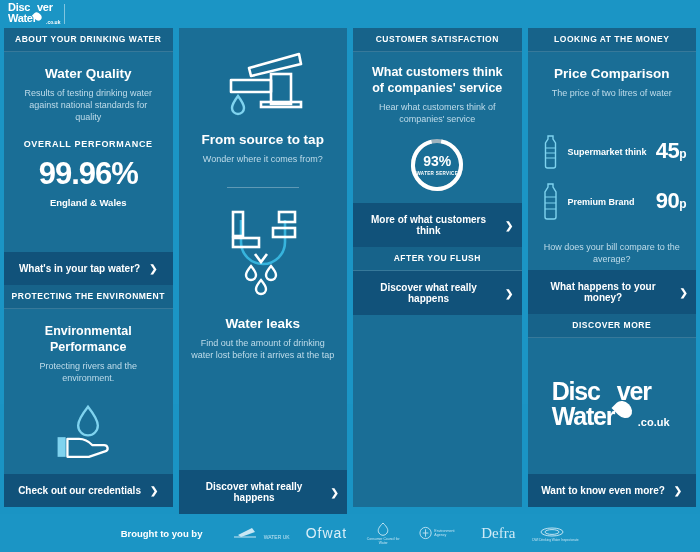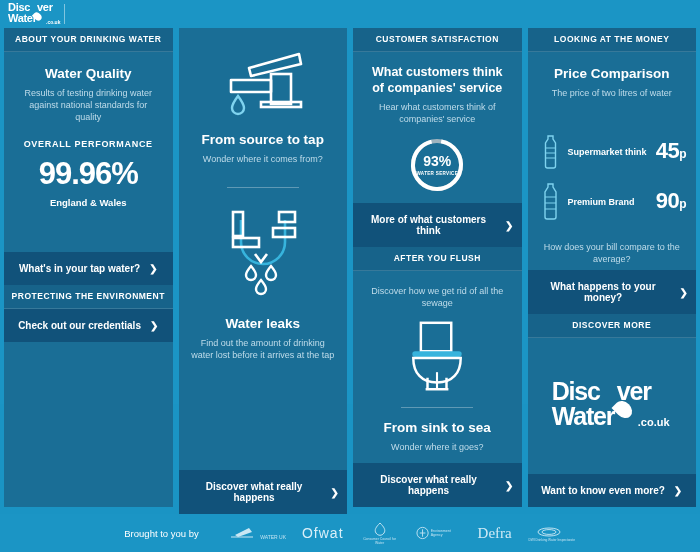--- a/index.html
+++ b/index.html
@@ -187,21 +187,21 @@
     font-size: 11px; font-weight: bold;
   }
 
   
   .footer {
     height: 38px; display: flex; align-items: center;
     justify-content: center; gap: 16px;
     background: #1b95c5;
   }
   .footer .bt {
-    color: #ffffff; font-size: 9.5px; font-weight: normal;
+    color: #ffffff; font-size: 9.5px; font-weight: bold;
     margin-right: 10px;
   }
   .plogo {
     color: #cfeaf6; font-size: 5px; text-align: center;
     line-height: 6px; opacity: .92;
   }
   .ico { display: block; }
 </style>
 </head>
 <body>
@@ -232,20 +232,29 @@
           <div class="small-bold" style="margin-top:6px">England &amp; Wales</div>
         </div>
         <div class="cta">
           <span>What's in your tap water?</span>
           <span class="chev">❯</span>
         </div>
       </div>
 
       <div class="panel" style="height:222px">
         <div class="panel-head">PROTECTING THE ENVIRONMENT</div>
+        <div class="panel-body" style="justify-content:flex-start;padding-top:14px">
+          <div class="h-title sm">Environmental Performance</div>
+          <div class="sub">Protecting rivers and the environment.</div>
+          <svg class="ico" width="104" height="76" viewBox="0 0 104 76" style="margin-top:12px">
+            <path d="M52 12 C52 12 41 26 41 33 a11 11 0 0 0 22 0 C63 26 52 12 52 12 z" fill="none" stroke="#7fd3ef" stroke-width="2.6"></path>
+            <rect x="18" y="46" width="9" height="22" fill="#7fd3ef"></rect>
+            <path d="M29 48 h13 c7 0 11 3 15 7 h13 c4 0 6 5 1 7 l-18 6 h-24 z" fill="none" stroke="#ffffff" stroke-width="2.6" stroke-linejoin="round"></path>
+          </svg>
+        </div>
         <div class="cta">
           <span>Check out our credentials</span>
           <span class="chev">❯</span>
         </div>
       </div>
 
     </div>
 
     <div class="col">
       <div class="panel" style="height:486px">
@@ -310,36 +319,20 @@
           <div class="sub" style="margin-top:12px">% of customers satisfied</div>
         </div>
         <div class="cta">
           <span>More of what customers think</span>
           <span class="chev">❯</span>
         </div>
       </div>
 
       <div class="panel" style="height:260px">
         <div class="panel-head">AFTER YOU FLUSH</div>
-        <div class="panel-body" style="justify-content:flex-start;padding-top:14px">
-          <div class="sub" style="margin-top:0">Discover how we get rid of all the sewage</div>
-
-          <svg class="ico" width="86" height="78" viewBox="0 0 86 78" style="margin-top:10px">
-            <rect x="26" y="4" width="32" height="30" fill="none" stroke="#fff" stroke-width="2.6"></rect>
-            <rect x="17" y="34" width="52" height="6" rx="3" fill="#37b4dd"></rect>
-            <path d="M18 41 h50 c0 16 -9 26 -25 26 S18 57 18 41 z" fill="none" stroke="#fff" stroke-width="2.6"></path>
-            <path d="M33 62 v12 M53 62 v12" fill="none" stroke="#fff" stroke-width="2.6"></path>
-            <path d="M31 74 h24" stroke="#fff" stroke-width="2.6"></path>
-            <path d="M43 56 v18" stroke="#fff" stroke-width="2.2"></path>
-          </svg>
-
-          <div class="hr" style="margin:14px 0 12px"></div>
-          <div class="h-title">From sink to sea</div>
-          <div class="sub">Wonder where it goes?</div>
-        </div>
         <div class="cta">
           <span>Discover what really happens</span>
           <span class="chev">❯</span>
         </div>
       </div>
 
     </div>
 
     <div class="col">
 

